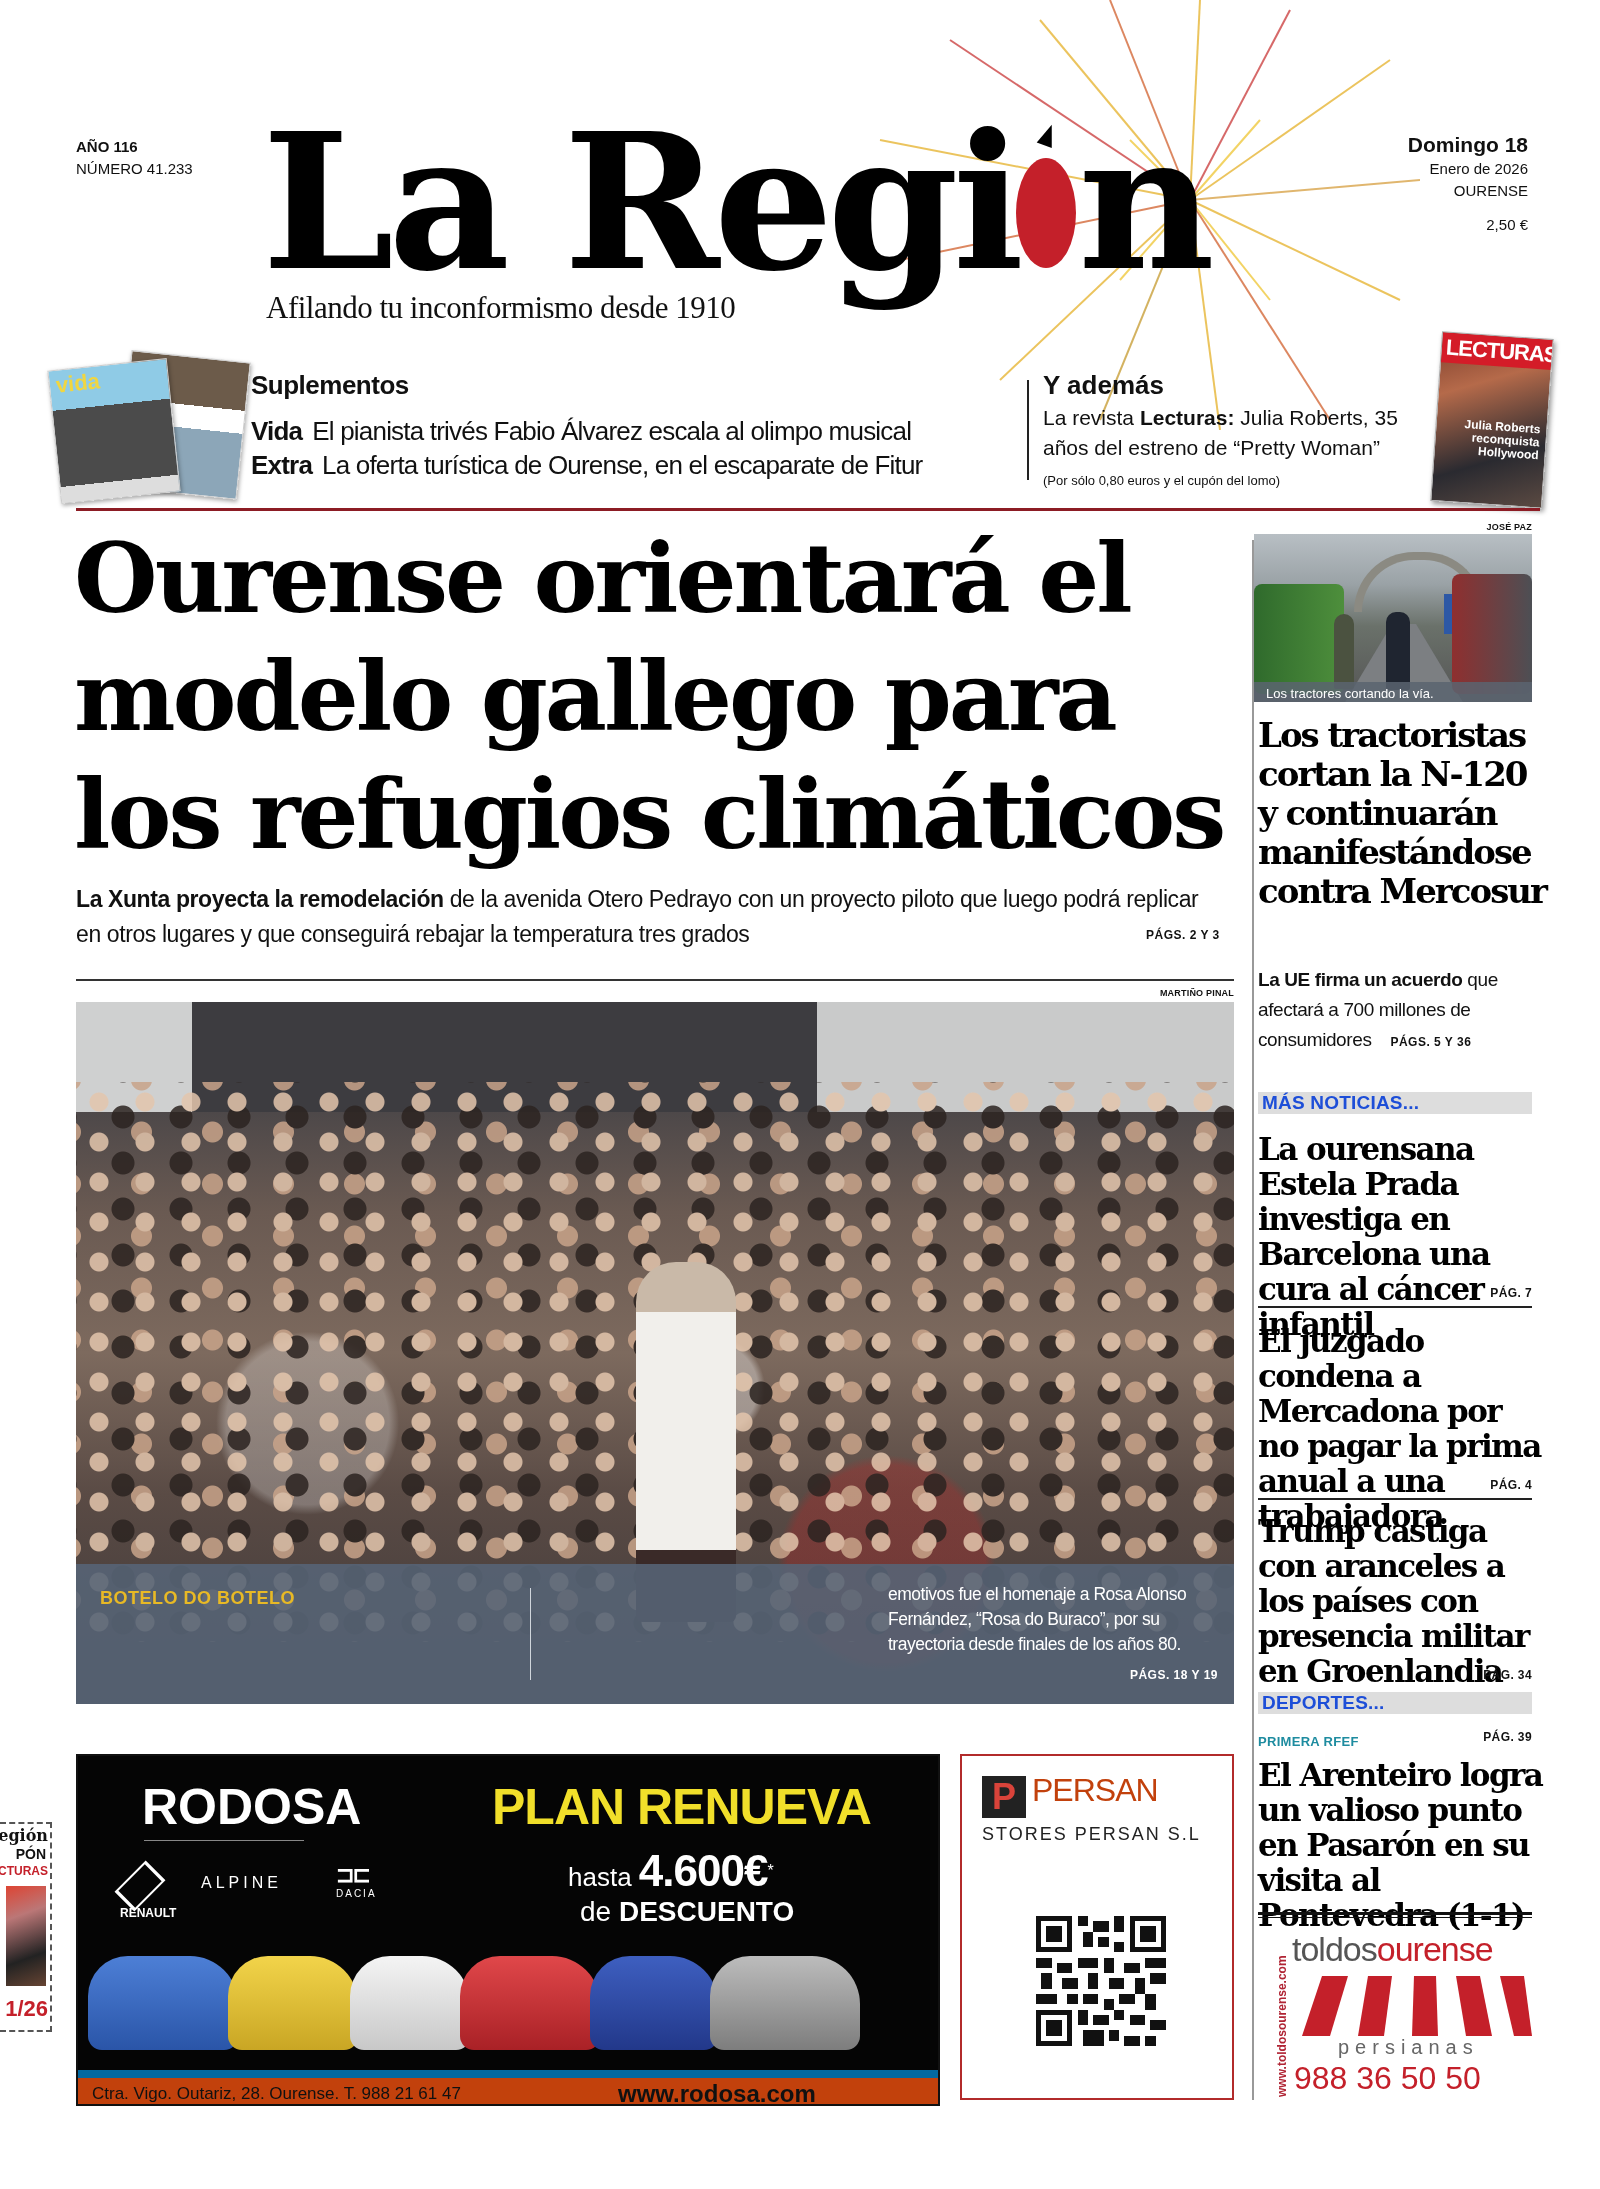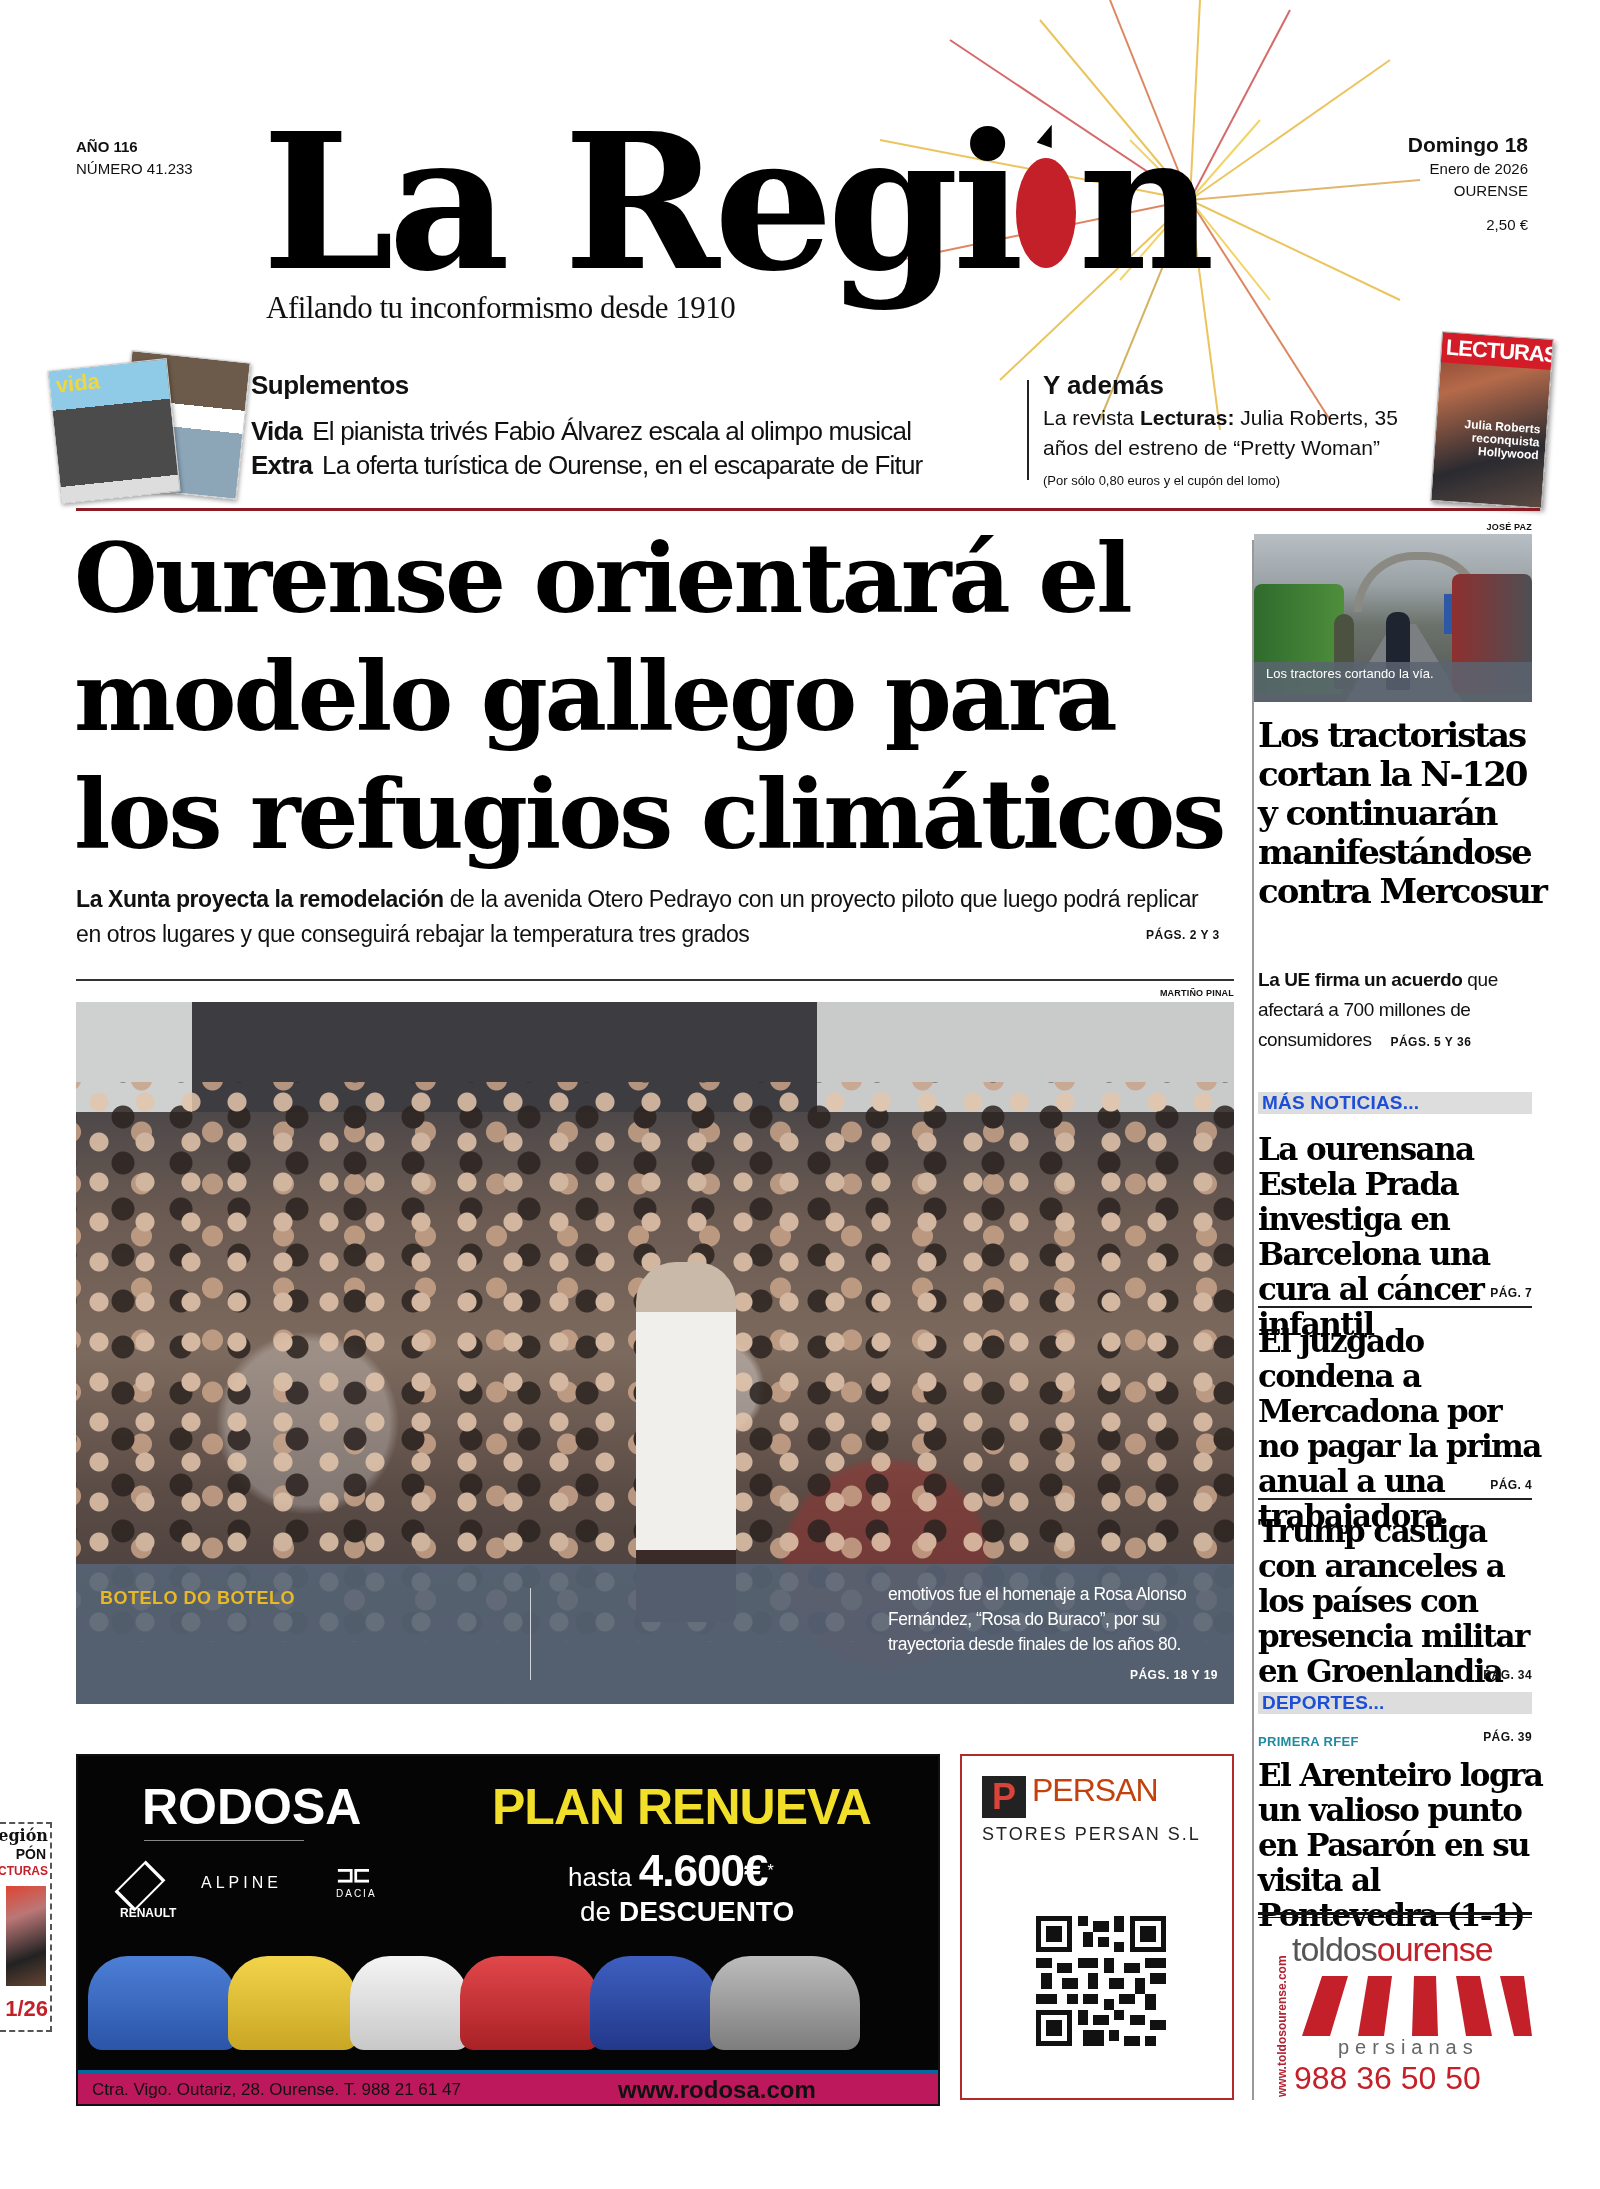--- a/index.html
+++ b/index.html
@@ -71,21 +71,21 @@
   .side-credit { left: 1260px; top: 522px; width: 272px; }
   .side-photo { left: 1254px; top: 534px; width: 278px; height: 168px; overflow: hidden;
     background: linear-gradient(180deg,#b8bfc4 0%, #9aa2a6 30%, #6a716a 55%, #555 100%); }
   .side-photo .bridge { position: absolute; left: 100px; top: 18px; width: 130px; height: 60px; border: 8px solid #8b8a82; border-bottom: none; border-radius: 60px 60px 0 0; }
   .side-photo .road { position: absolute; left: 90px; top: 90px; width: 120px; height: 80px; background: #7c7f82; clip-path: polygon(40% 0, 60% 0, 100% 100%, 0 100%); }
   .side-photo .tractor-l { position: absolute; left: 0; top: 50px; width: 90px; height: 110px; background: linear-gradient(90deg,#2f6a2c,#4e8f3c); border-radius: 8px; }
   .side-photo .tractor-r { position: absolute; right: 0; top: 40px; width: 80px; height: 120px; background: linear-gradient(90deg,#8f2f2f,#4d4f54); border-radius: 8px; }
   .side-photo .tractor-b { position: absolute; left: 190px; top: 60px; width: 30px; height: 40px; background: #2d58a5; }
   .side-photo .walker1 { position: absolute; left: 80px; top: 80px; width: 20px; height: 75px; background: #4b5240; border-radius: 10px 10px 2px 2px; }
   .side-photo .walker2 { position: absolute; left: 132px; top: 78px; width: 24px; height: 78px; background: #1f2530; border-radius: 10px 10px 2px 2px; }
-  .side-photo .side-cap { position: absolute; left: 0; bottom: 0; width: 100%; height: 40px; background: rgba(90,100,112,.85); color: #fff; font-size: 13px; line-height: 24px; padding-left: 12px; }
+  .side-photo .side-cap { position: absolute; left: 0; bottom: 0; width: 100%; height: 20px; background: rgba(90,100,112,.85); color: #fff; font-size: 13px; line-height: 24px; padding-left: 12px; }
   .side-head { left: 1258px; width: 290px; font-family: "DejaVu Serif", serif; font-weight: bold; font-size: 31px; line-height: 35px; letter-spacing: -1.6px; color: #000; }
   .side-head.big { font-size: 34px; line-height: 39px; letter-spacing: -2px; }
   .side-deck { left: 1258px; top: 965px; width: 280px; font-size: 19px; line-height: 30px; letter-spacing: -0.4px; }
   .side-deck b { font-weight: bold; }
   .section-bar { left: 1258px; width: 274px; height: 22px; background: #dddddd; color: #1d4ed8; font-weight: bold; font-size: 19px; line-height: 22px; padding-left: 4px; letter-spacing: 0.2px; }
   .side-pag { left: 1258px; width: 274px; text-align: right; font-size: 12px; font-weight: bold; letter-spacing: 0.4px; }
   .side-rule { left: 1258px; width: 274px; height: 2px; background: #222; }
   .kicker-teal { left: 1258px; top: 1734px; color: #1e8ca0; font-size: 13px; font-weight: bold; letter-spacing: 0.3px; }
   .double-rule { left: 1258px; top: 1912px; width: 274px; height: 6px; border-top: 3px solid #111; border-bottom: 1px solid #111; }
 
@@ -99,21 +99,21 @@
   .ad-rodosa .dacia { left: 258px; top: 106px; color: #fff; font-size: 22px; font-weight: bold; letter-spacing: -2px; }
   .ad-rodosa .dacia-lbl { left: 258px; top: 132px; color: #fff; font-size: 10px; letter-spacing: 2px; }
   .ad-rodosa .plan { left: 414px; top: 22px; color: #f1df2a; font-size: 50px; font-weight: bold; letter-spacing: -1px; }
   .ad-rodosa .hasta { left: 490px; top: 90px; color: #fff; font-size: 26px; }
   .ad-rodosa .hasta b { font-size: 44px; letter-spacing: -1px; }
   .ad-rodosa .hasta sup { font-size: 16px; }
   .ad-rodosa .desc { left: 502px; top: 140px; color: #fff; font-size: 28px; }
   .ad-rodosa .desc b { font-weight: bold; }
   .ad-rodosa .cars { left: 10px; top: 200px; width: 840px; height: 100px; }
   .car { position: absolute; top: 0; height: 94px; border-radius: 40px 48px 14px 14px; }
-  .ad-rodosa .footer { left: 0; bottom: 0; width: 100%; height: 34px; background: #be185d; border-top: 4px solid #0369a1; color: #111; }
+  .ad-rodosa .footer { left: 0; bottom: 0; width: 100%; height: 34px; background: #c2410c; border-top: 8px solid #0369a1; color: #111; }
   .ad-rodosa .addr { left: 14px; top: 6px; font-size: 17px; }
   .ad-rodosa .web { left: 540px; top: 2px; font-size: 24px; font-weight: bold; }
 
   .ad-persan { left: 960px; top: 1754px; width: 274px; height: 346px; border: 2px solid #b22b2b; background: #fff; }
   .ad-persan .p-logo { left: 20px; top: 20px; width: 44px; height: 42px; background: #222; color: #d9433a; font-weight: bold; font-size: 36px; line-height: 42px; text-align: center; }
   .ad-persan .p-name { left: 70px; top: 16px; font-size: 32px; letter-spacing: -1px; color: #c2410c; }
   .ad-persan .p-sub { left: 20px; top: 68px; font-size: 18px; letter-spacing: 2px; color: #222; }
   .ad-persan .qr { left: 74px; top: 160px; width: 130px; height: 130px; }
 
   .ad-toldos { left: 1258px; top: 1930px; width: 290px; height: 176px; background: #fff; }

